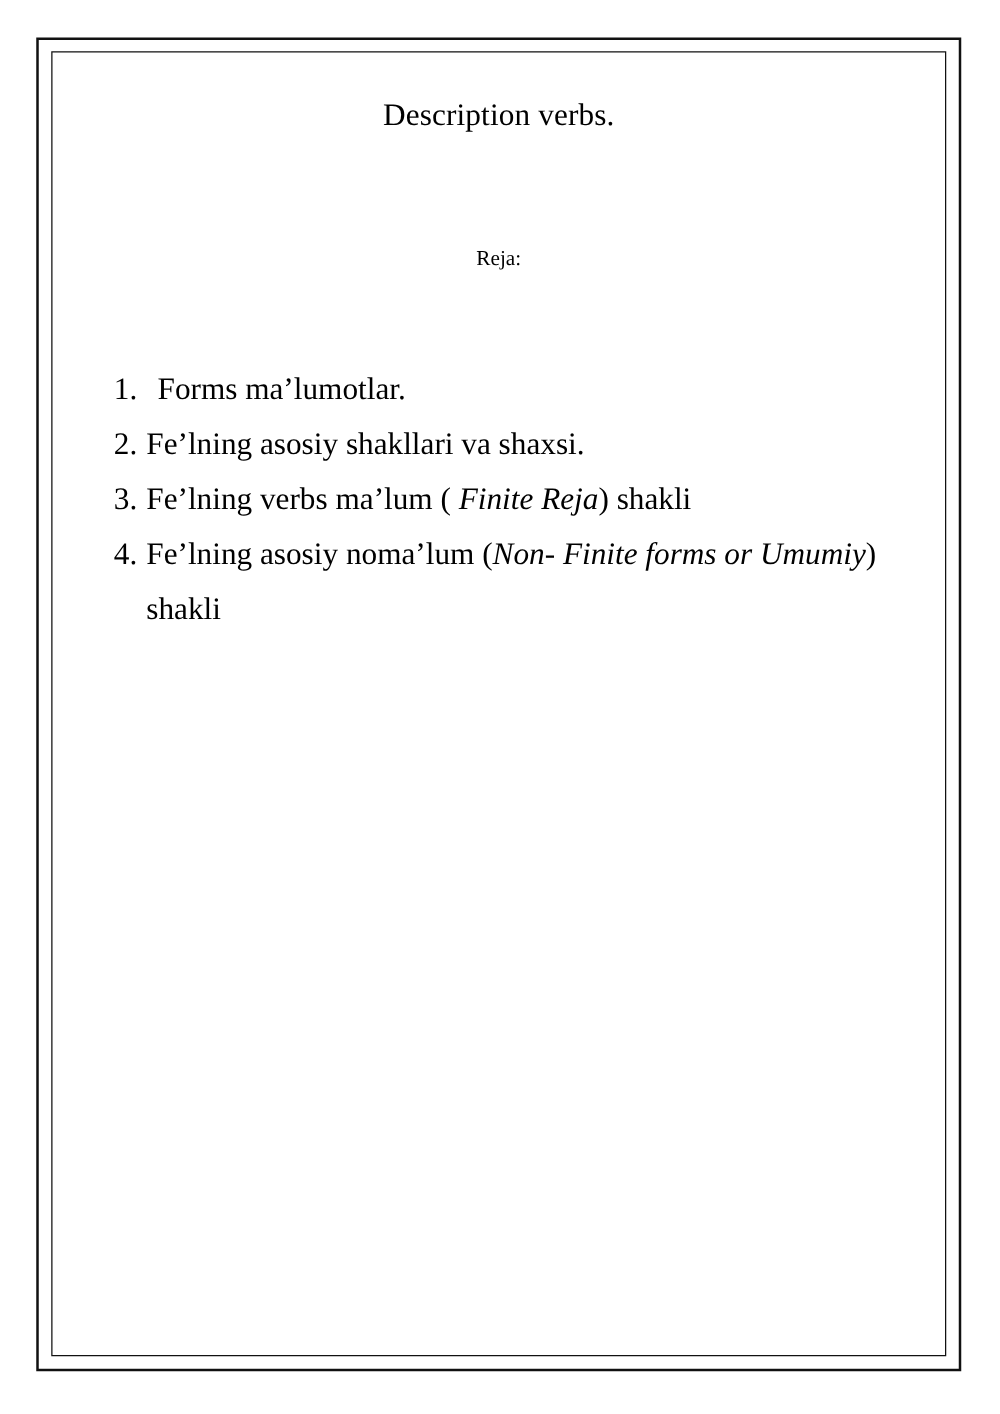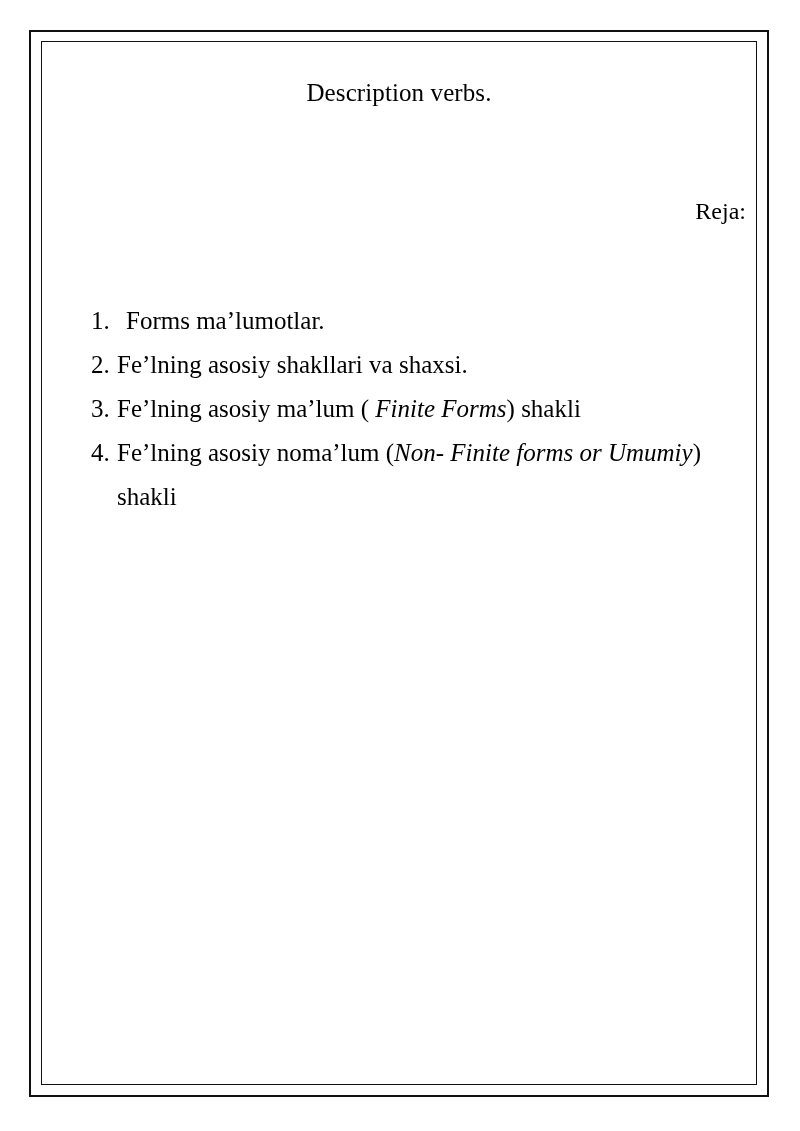--- a/index.html
+++ b/index.html
@@ -52,22 +52,22 @@
 
   .doc-title {
     text-align: center;
     font-size: 25px;
     line-height: 1.2;
     margin-top: 26px;
     letter-spacing: 0.1px;
   }
 
   .plan-heading {
-    text-align: right;
-    font-size: 24px;
+    text-align: center;
+    font-size: 17px;
     line-height: 1.2;
     margin-top: 89px;
   }
 
   .outline-list {
     margin: 0;
     padding: 0;
     list-style: none;
     margin-top: 73px;
   }
@@ -126,21 +126,21 @@
         <li class="outline-item wide-gap">
           <span class="item-number">1.</span>
           <span class="item-text"><span>Forms ma’lumotlar.</span></span>
         </li>
         <li class="outline-item tight-gap">
           <span class="item-number">2.</span>
           <span class="item-text"><span>Fe’lning asosiy shakllari va shaxsi.</span></span>
         </li>
         <li class="outline-item tight-gap">
           <span class="item-number">3.</span>
-          <span class="item-text"><span>Fe’lning asosiy ma’lum ( </span><em>Finite Forms</em><span>) shakli</span></span>
+          <span class="item-text"><span>Fe’lning verbs ma’lum ( </span><em>Finite Reja</em><span>) shakli</span></span>
         </li>
         <li class="outline-item tight-gap">
           <span class="item-number">4.</span>
           <span class="item-text"><span>Fe’lning asosiy noma’lum (</span><em>Non- Finite forms or Umumiy</em><span>) shakli</span></span>
         </li>
       </ol>
 
   </div>
 </div>
 

